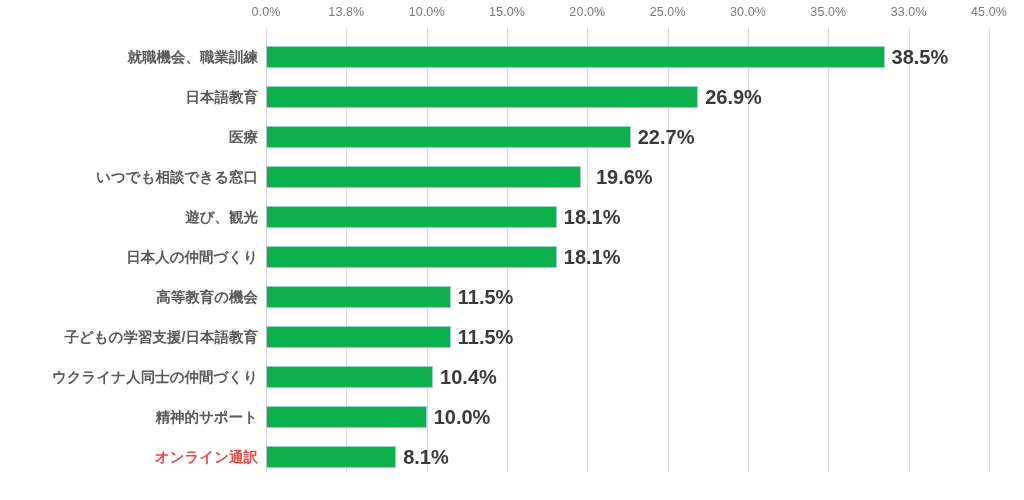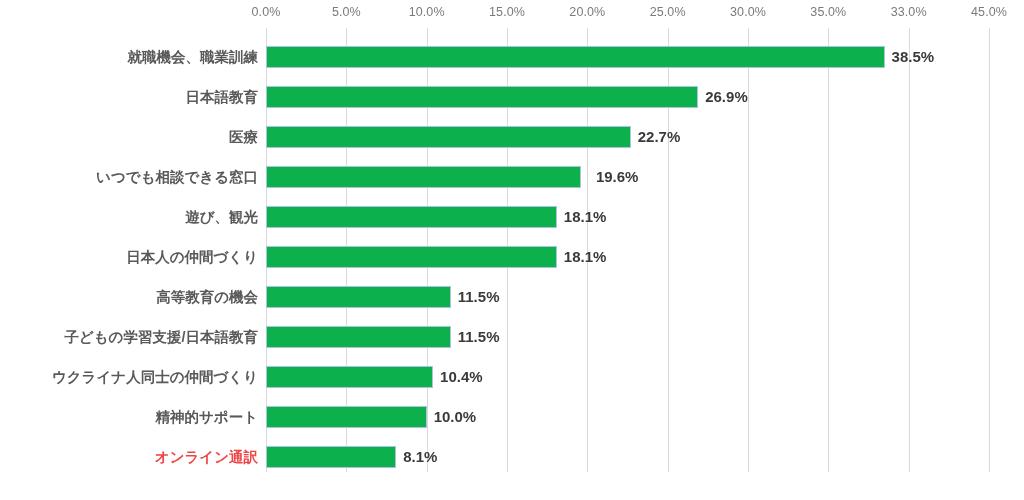--- a/index.html
+++ b/index.html
@@ -93,35 +93,35 @@
     height: 22px;
     background: #0DB14B;
     border: 1px solid #a9c4dd;
     box-sizing: border-box;
   }
   .bar-value {
     position: absolute;
     top: 0;
     height: 22px;
     line-height: 22px;
-    font-size: 15px;
+    font-size: 20px;
     font-weight: bold;
     color: #3a3a3a;
     white-space: nowrap;
     padding-left: 7px;
   }
 </style>
 </head>
 <body>
 
 <div id="chart-root">
 
   <div id="x-axis-labels">
       <span class="x-tick-label" style="left: 266px; color: rgb(122, 122, 122);">0.0%</span>
-      <span class="x-tick-label" style="left: 346.333px; color: rgb(122, 122, 122);">5.0%</span>
+      <span class="x-tick-label" style="left: 346.333px; color: rgb(122, 122, 122);">13.8%</span>
       <span class="x-tick-label" style="left: 426.667px; color: rgb(122, 122, 122);">10.0%</span>
       <span class="x-tick-label" style="left: 507px; color: rgb(122, 122, 122);">15.0%</span>
       <span class="x-tick-label" style="left: 587.333px; color: rgb(122, 122, 122);">20.0%</span>
       <span class="x-tick-label" style="left: 667.667px; color: rgb(122, 122, 122);">25.0%</span>
       <span class="x-tick-label" style="left: 748px; color: rgb(122, 122, 122);">30.0%</span>
       <span class="x-tick-label" style="left: 828.333px; color: rgb(122, 122, 122);">35.0%</span>
       <span class="x-tick-label" style="left: 908.667px; color: rgb(122, 122, 122);">33.0%</span>
       <span class="x-tick-label" style="left: 989px; color: rgb(122, 122, 122);">45.0%</span>
     </div>
 

